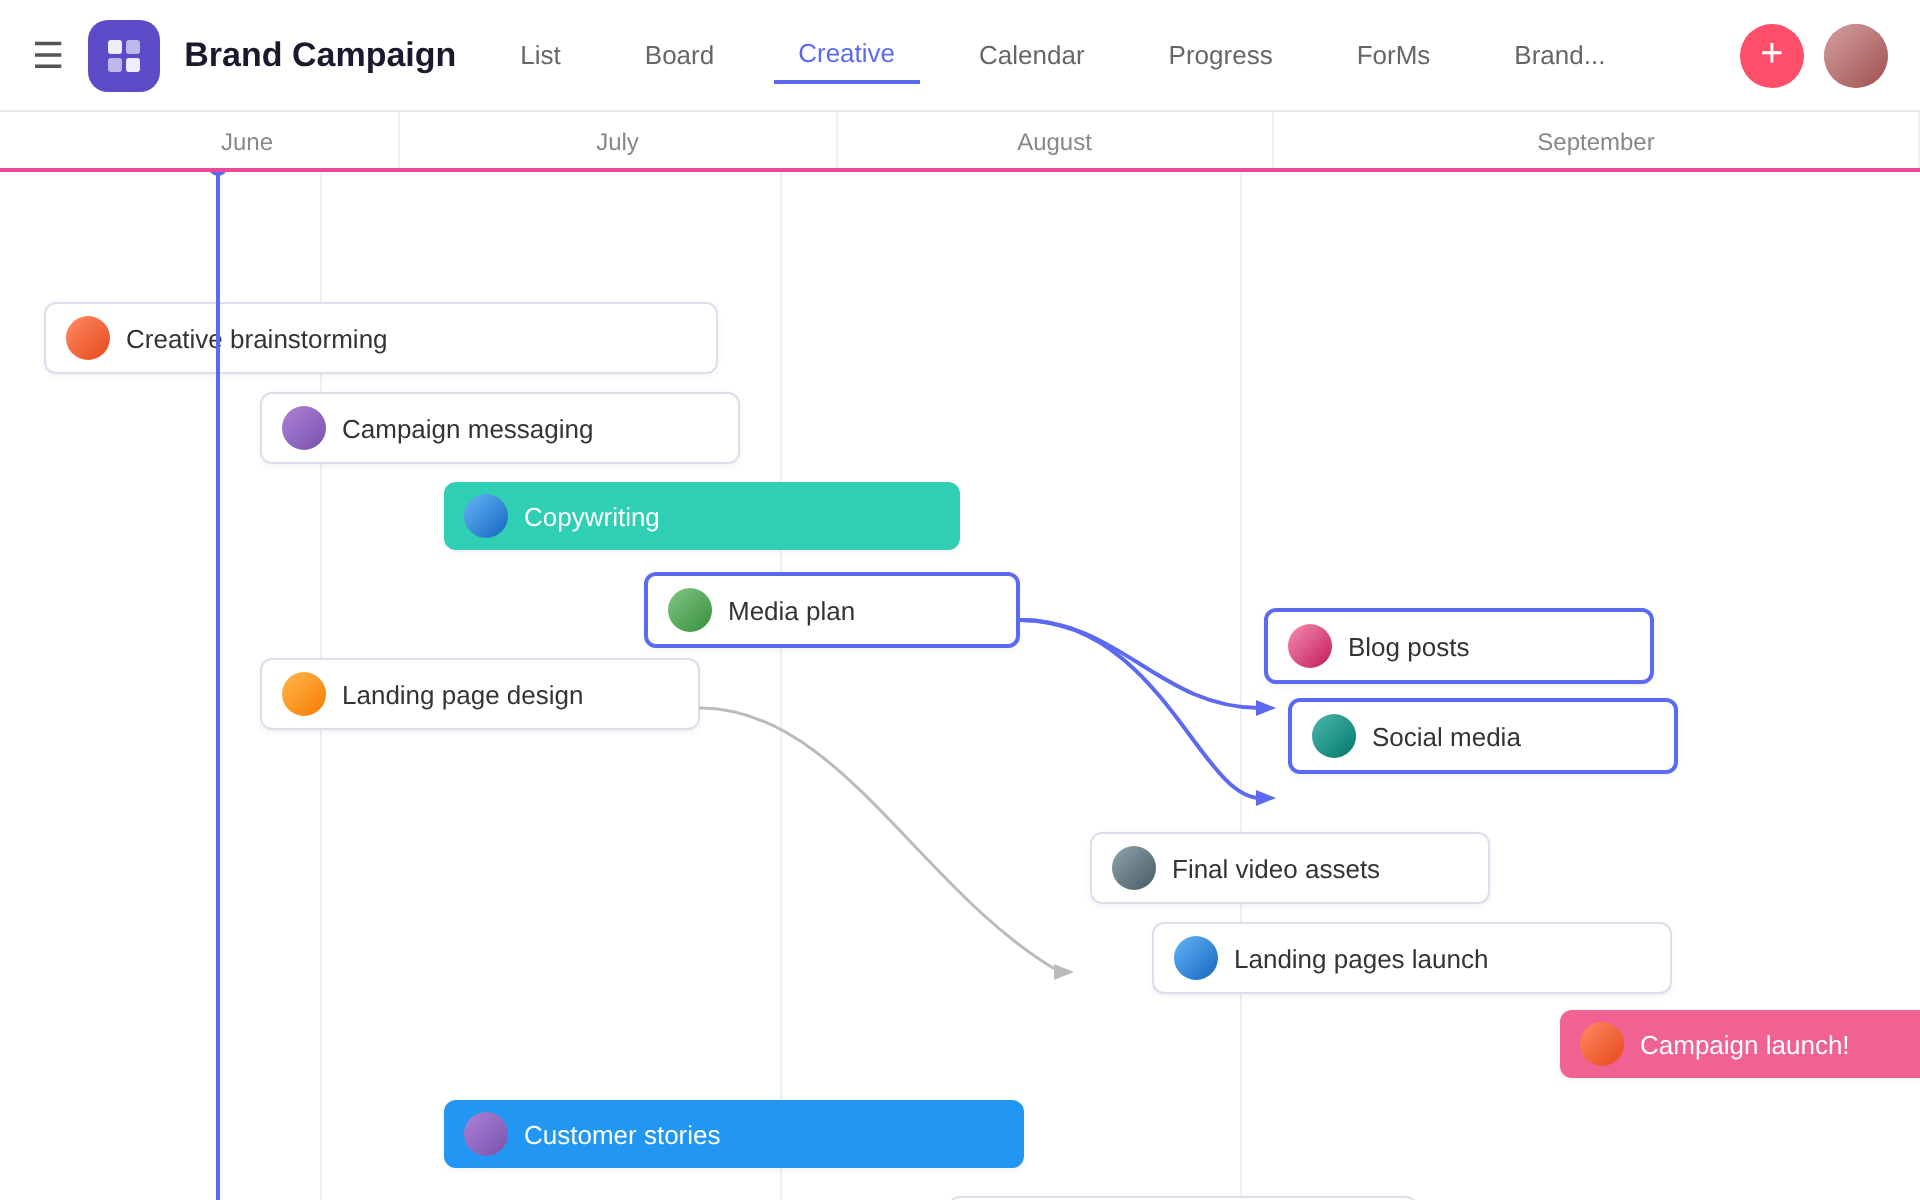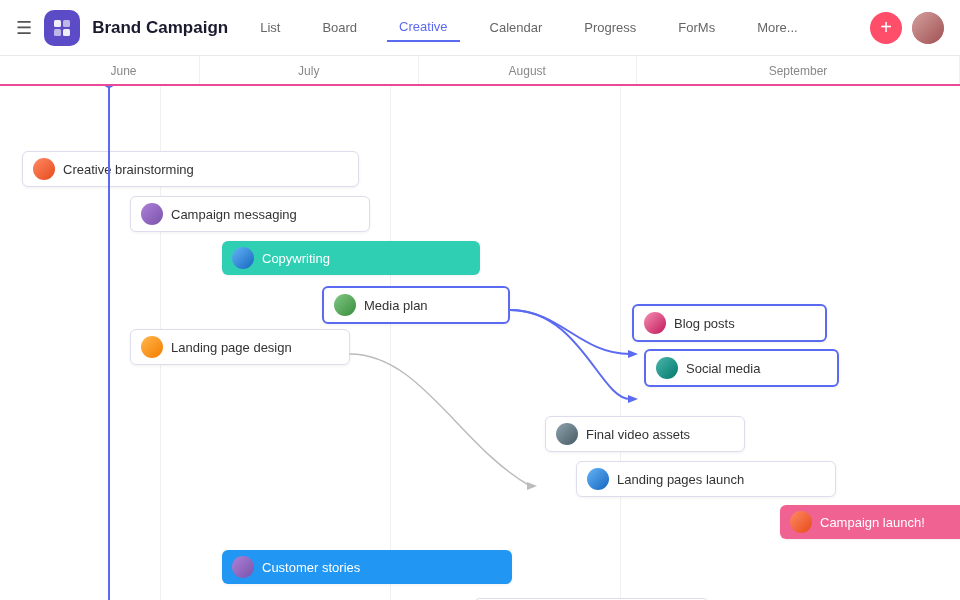--- a/index.html
+++ b/index.html
@@ -126,21 +126,21 @@
       </svg>
     </div>
     <span class="project-title">Brand Campaign</span>
     <nav class="nav-tabs">
       <a class="nav-tab">List</a>
       <a class="nav-tab">Board</a>
       <a class="nav-tab active">Creative</a>
       <a class="nav-tab">Calendar</a>
       <a class="nav-tab">Progress</a>
       <a class="nav-tab">ForMs</a>
-      <a class="nav-tab">More...</a>
+      <a class="nav-tab">Brand...</a>
     </nav>
   </div>
   <div class="header-right">
     <button class="add-btn">+</button>
     <div class="avatar">
       <div class="avatar-img"></div>
     </div>
   </div>
 </div>
 

